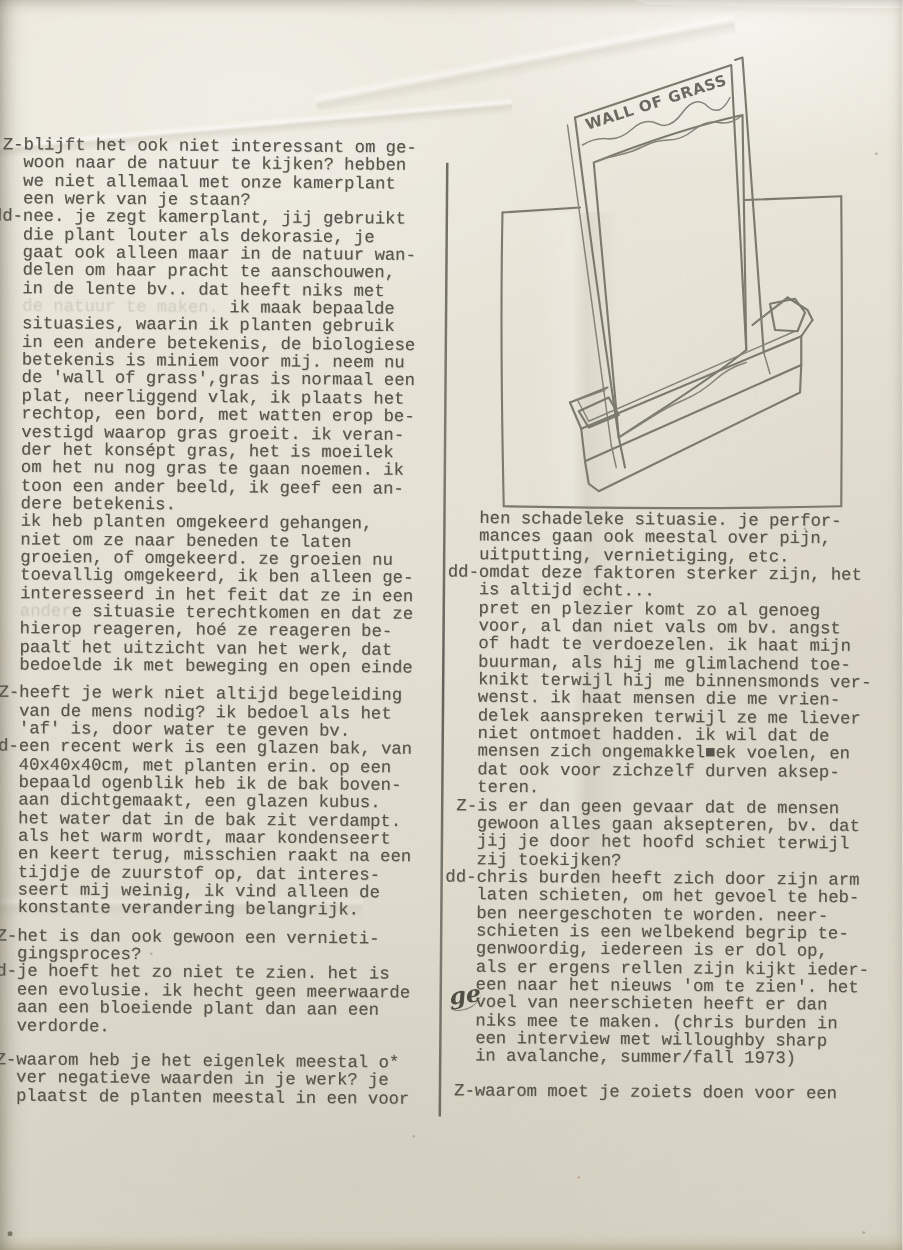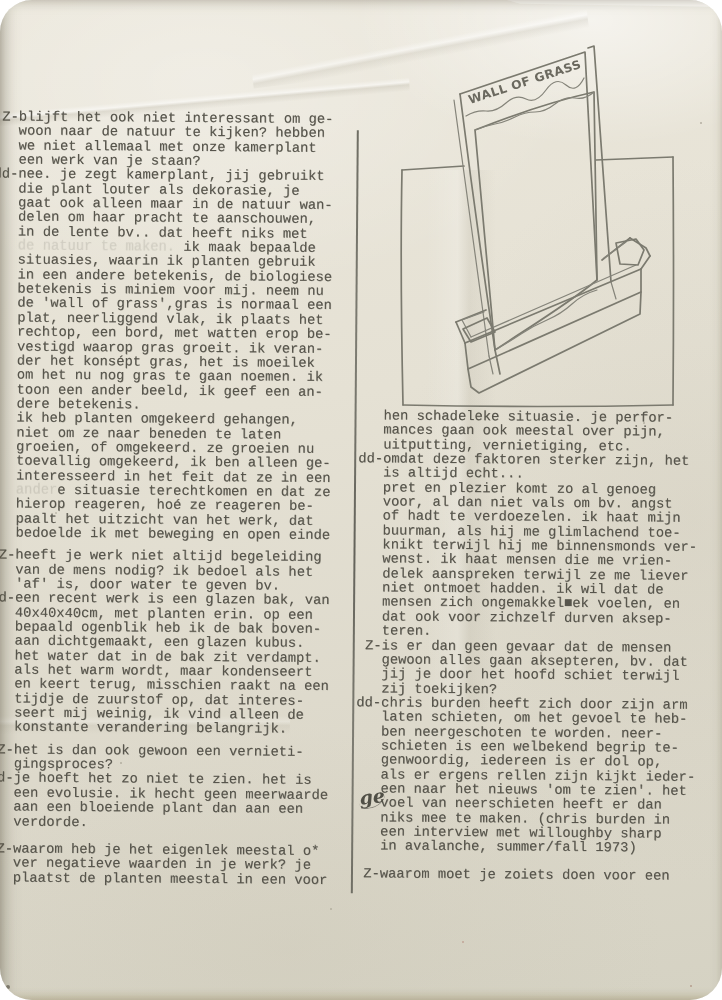--- a/index.html
+++ b/index.html
@@ -3,21 +3,21 @@
 <meta charset="utf-8">
 <style>
   html,body{margin:0;padding:0;}
   body{width:722px;height:1000px;overflow:hidden;background:#ffffff;}
   .page{position:absolute;left:0;top:0;width:722px;height:1000px;overflow:hidden;
     background:
       radial-gradient(ellipse 340px 180px at 82% 2%, rgba(255,255,255,.55), transparent 70%),
       radial-gradient(ellipse 520px 300px at 28% 8%, rgba(255,255,255,.30), transparent 72%),
       radial-gradient(ellipse 420px 520px at 96% 52%, rgba(203,198,182,.30), transparent 70%),
       radial-gradient(ellipse 500px 300px at 40% 95%, rgba(198,193,175,.25), transparent 75%),
-      linear-gradient(172deg,#ebe7db 0%,#e5e1d4 40%,#dcd8ca 75%,#d5d2c3 100%); border-radius: 32px;}
+      linear-gradient(172deg,#ebe7db 0%,#e5e1d4 40%,#dcd8ca 75%,#d5d2c3 100%);}
   .page::after{content:"";position:absolute;inset:0;pointer-events:none;
     box-shadow:inset 12px 0 16px -9px rgba(90,85,70,.5),
                inset 0 10px 12px -8px rgba(130,124,106,.35),
                inset -8px 0 12px -8px rgba(130,124,106,.3),
                inset 0 -8px 10px -5px rgba(160,148,105,.45);}
   .crease{position:absolute;pointer-events:none;}
   .c1{left:-20px;top:84px;width:430px;height:34px;transform:rotate(-3deg);
     background:linear-gradient(178deg,transparent 40%,rgba(255,255,255,.5) 49%,rgba(148,142,125,.18) 55%,transparent 68%);}
   .c2{left:250px;top:26px;width:340px;height:42px;transform:rotate(-7deg);
     background:linear-gradient(176deg,transparent 42%,rgba(255,255,255,.45) 50%,rgba(148,142,125,.15) 57%,transparent 70%);}

